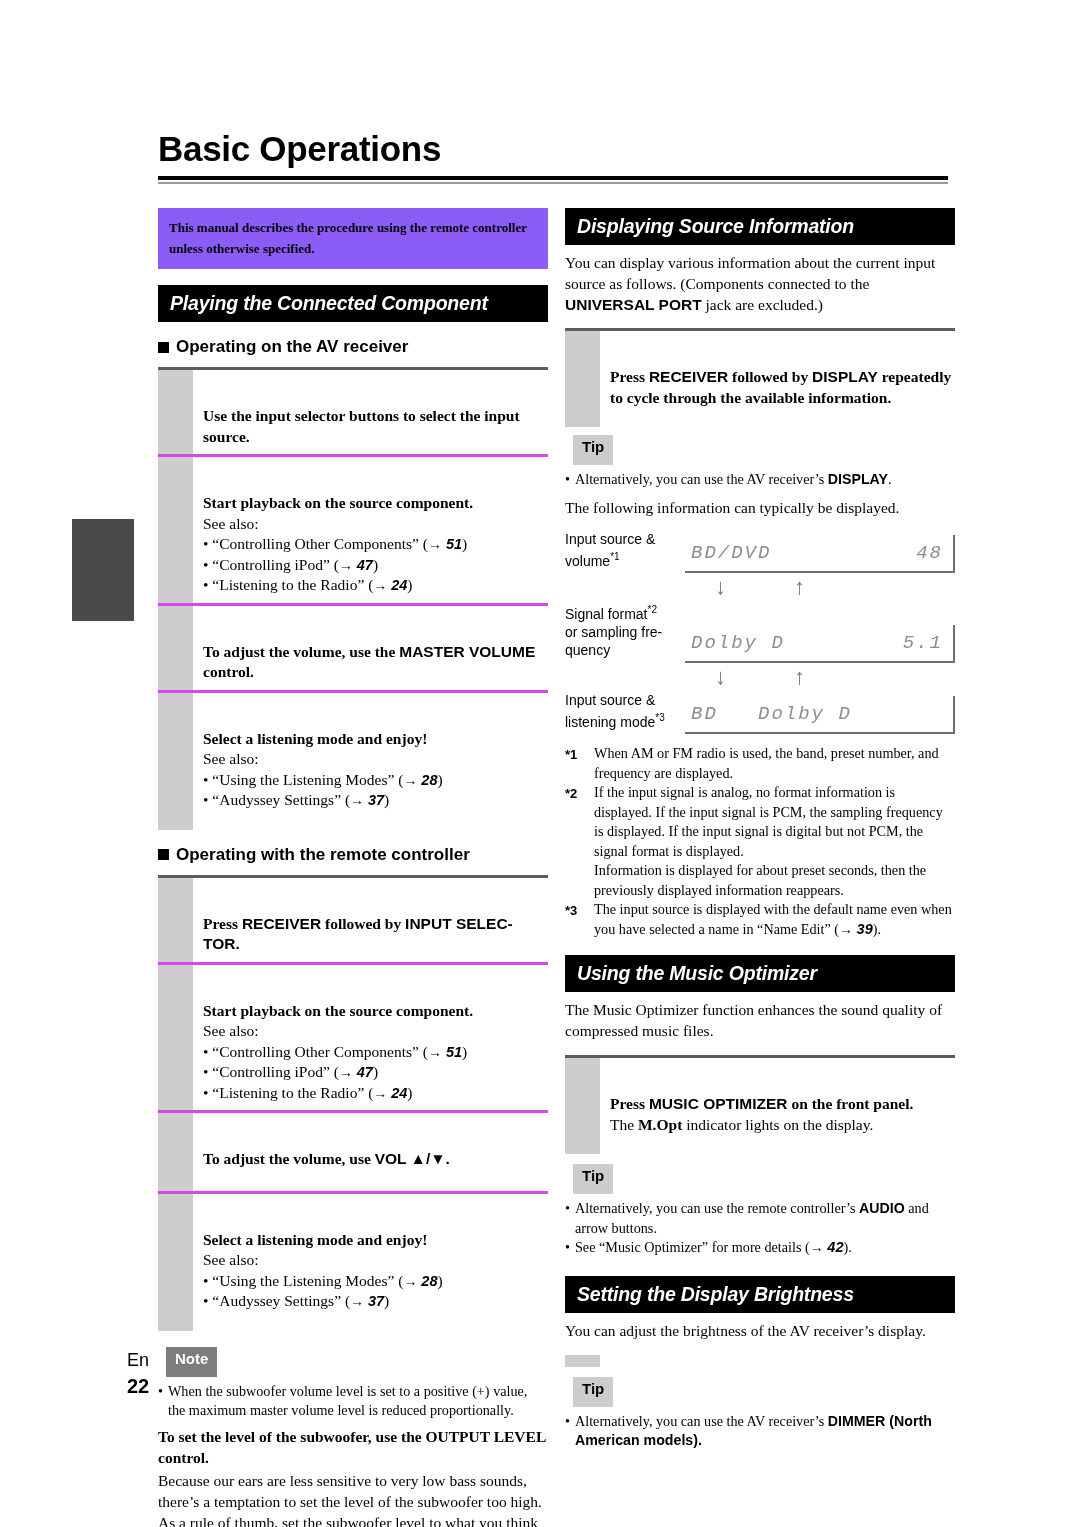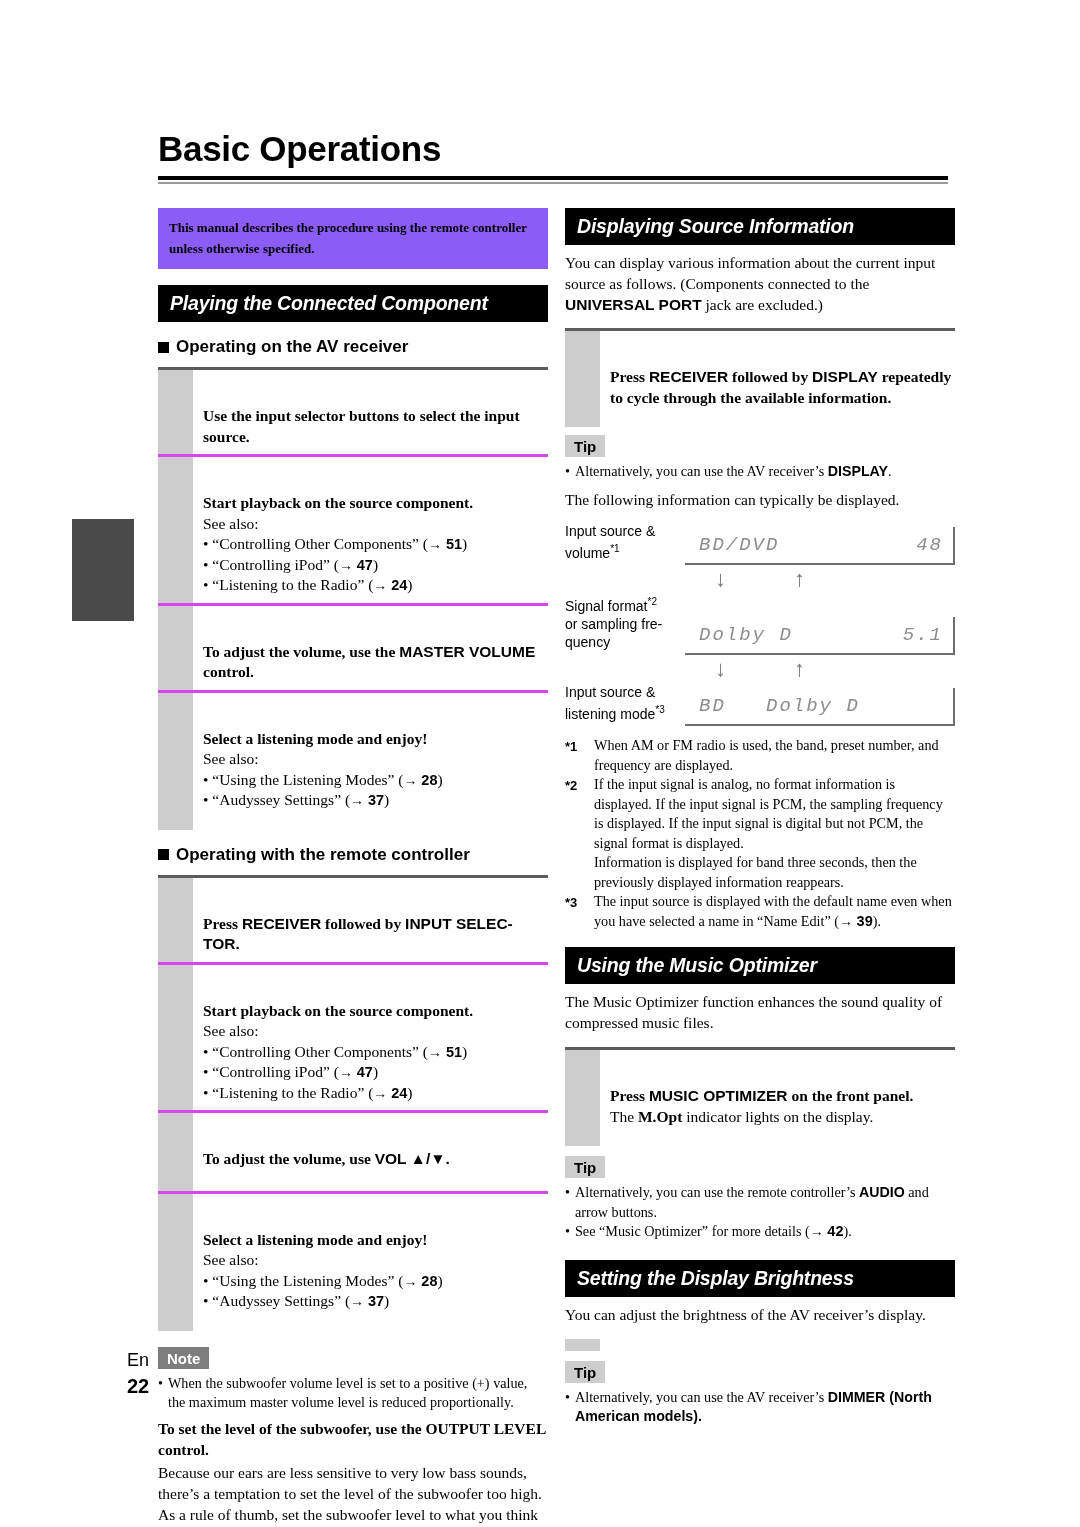--- a/index.html
+++ b/index.html
@@ -129,36 +129,37 @@
   .step-title {
     font-weight: bold;
     margin-top: 32px;
   }
   .s-sans {
     font-family: "Liberation Sans", sans-serif;
     font-weight: bold;
   }
   .step-sub { font-weight: normal; }
   .b-row { font-weight: normal; }
-  .pg { font-family: "Liberation Sans", sans-serif; font-weight: bold; font-size: 14.5px; }
+  .pg { font-family: "Liberation Sans", sans-serif; font-weight: bold; font-size: 14.5px; font-style: italic; }
   .arrow-g { font-family: "Liberation Sans", sans-serif; font-size: 14px; }
   .gutter-tail {
     width: 35px;
     height: 12px;
     background: #cdcdcd;
   }
 
   
   .badge {
     display: inline-block;
     font-family: "Liberation Sans", sans-serif;
     font-weight: bold;
     font-size: 15px;
     line-height: 19px;
-    padding: 2px 9px 1px 9px;
+    padding: 2px 9px 9px 9px;
+    margin-left: 8px;
   }
   .badge-note { background: #7d7d7d; color: #fff; }
   .badge-tip  { background: #cdcdcd; color: #000; }
 
   .small-note {
     font-size: 14.2px;
     line-height: 19.5px;
     margin-top: 5px;
   }
   .small-note .li {
@@ -207,21 +208,21 @@
     padding: 0 10px 0 6px;
     box-sizing: border-box;
   }
   .lcd-text {
     font-family: "Liberation Mono", monospace;
     font-size: 19px;
     letter-spacing: 2px;
     color: #8d8d8d;
     font-style: italic;
   }
-  .lcd-left { white-space: pre; margin-left: 8px; }
+  .lcd-left { white-space: pre; }
   .arrows {
     display: flex;
     justify-content: flex-start;
     gap: 68px;
     padding: 3px 0 3px 150px;
   }
   .arw {
     color: #7a7a7a;
     font-size: 22px;
     line-height: 22px;
@@ -462,21 +463,21 @@
 
     <div class="footnotes">
       <div class="fn">
         <span class="fn-mark">*1</span>
         <span class="fn-body">When AM or FM radio is used, the band, preset number, and frequency are displayed.</span>
       </div>
       <div class="fn">
         <span class="fn-mark">*2</span>
         <span class="fn-body">If the input signal is analog, no format information is displayed. If the input signal is PCM, the sampling frequency is displayed. If the input signal is digital but not PCM, the signal format is displayed.</span>
       </div>
-      <div class="fn-cont">Information is displayed for band three seconds, then the previously displayed information reappears.</div>
+      <div class="fn-cont">Information is displayed for about preset seconds, then the previously displayed information reappears.</div>
       <div class="fn">
         <span class="fn-mark">*3</span>
         <span class="fn-body"><span>The input source is displayed with the default name even when you have selected a name in “Name Edit” (</span><span class="arrow-g">→</span>&nbsp;<span class="pg">39</span><span>).</span></span>
       </div>
     </div>
 
     <div class="sec-head" style="margin-top:16px;">Using the Music Optimizer</div>
 
     <div class="body-p">The Music Optimizer function enhances the sound quality of compressed music files.</div>
 

